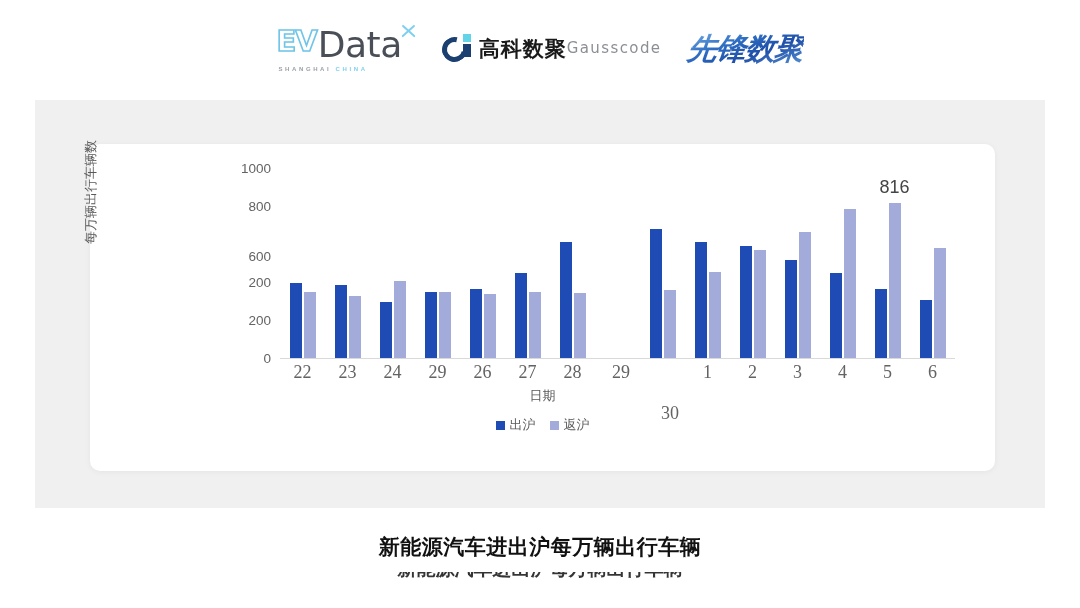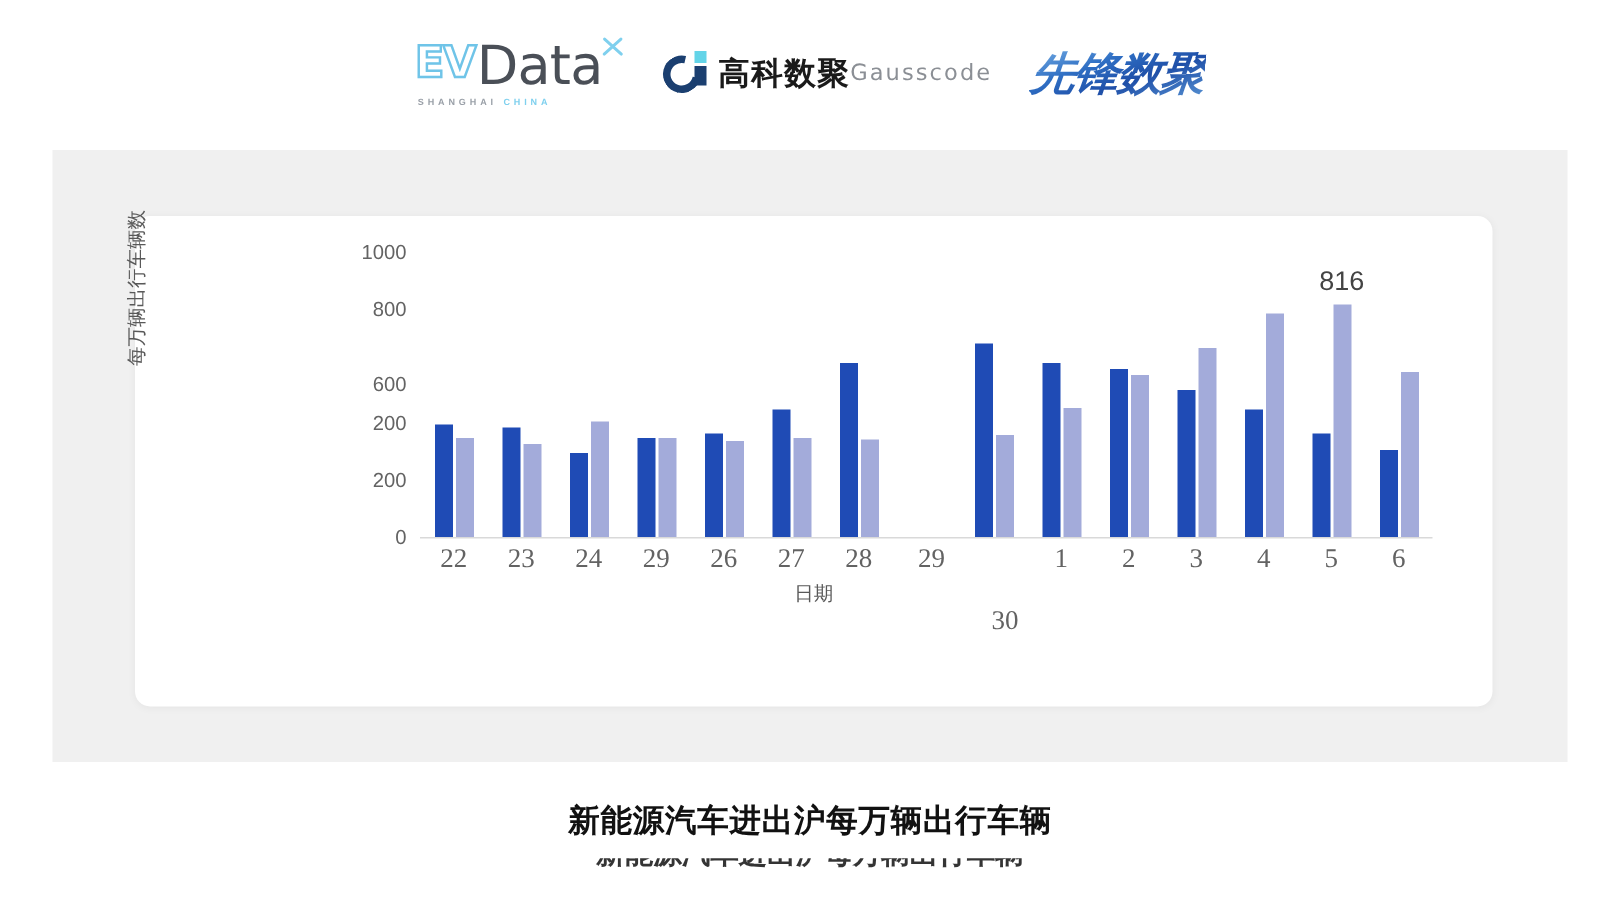--- a/index.html
+++ b/index.html
@@ -288,20 +288,30 @@
             <div class="x-label" style="left: 390px; margin-top: 41px;">30</div>
             <div class="x-label" style="left: 427.5px;">1</div>
             <div class="x-label" style="left: 472.5px;">2</div>
             <div class="x-label" style="left: 517.5px;">3</div>
             <div class="x-label" style="left: 562.5px;">4</div>
             <div class="x-label" style="left: 607.5px;">5</div>
             <div class="x-label" style="left: 652.5px;">6</div>
           </div>
         <div class="x-axis-title">日期</div>
 
+        <div class="legend" id="legend">
+            <div class="legend-item">
+              <span class="legend-swatch" style="background: rgb(31, 75, 181);"></span>
+              <span class="legend-text">出沪</span>
+            </div>
+            <div class="legend-item">
+              <span class="legend-swatch" style="background: rgb(163, 171, 218);"></span>
+              <span class="legend-text">返沪</span>
+            </div>
+          </div>
 
       </div>
     </div>
   </div>
 
   <div class="bottom-title">新能源汽车进出沪每万辆出行车辆</div>
   <div class="title-artifact">新能源汽车进出沪每万辆出行车辆</div>
 
 </div>
 

